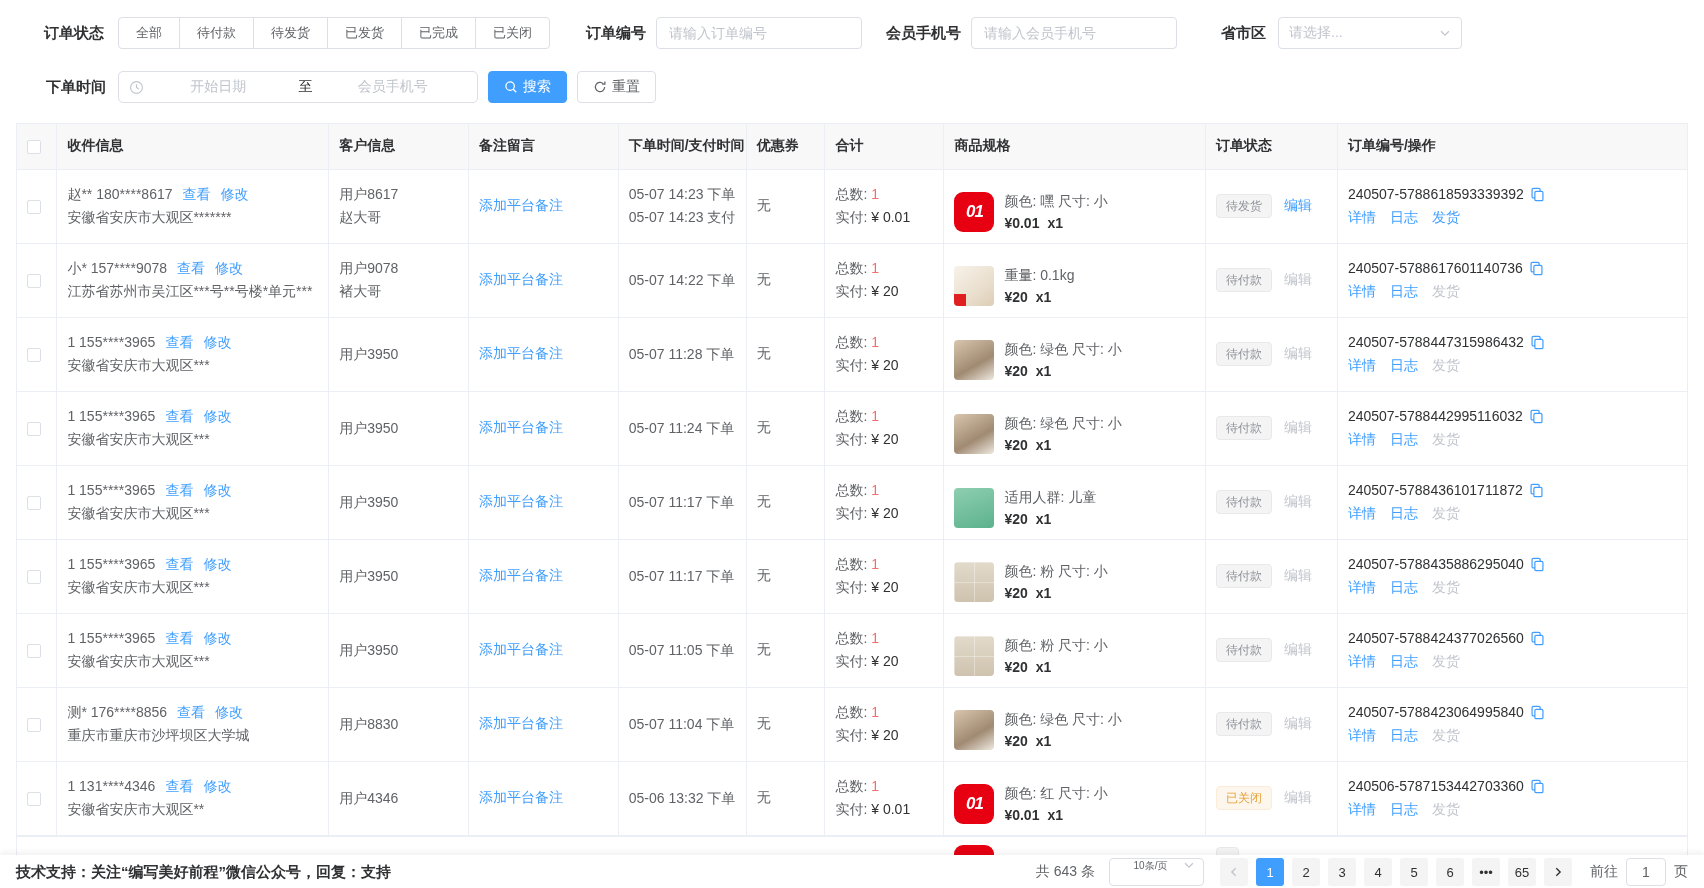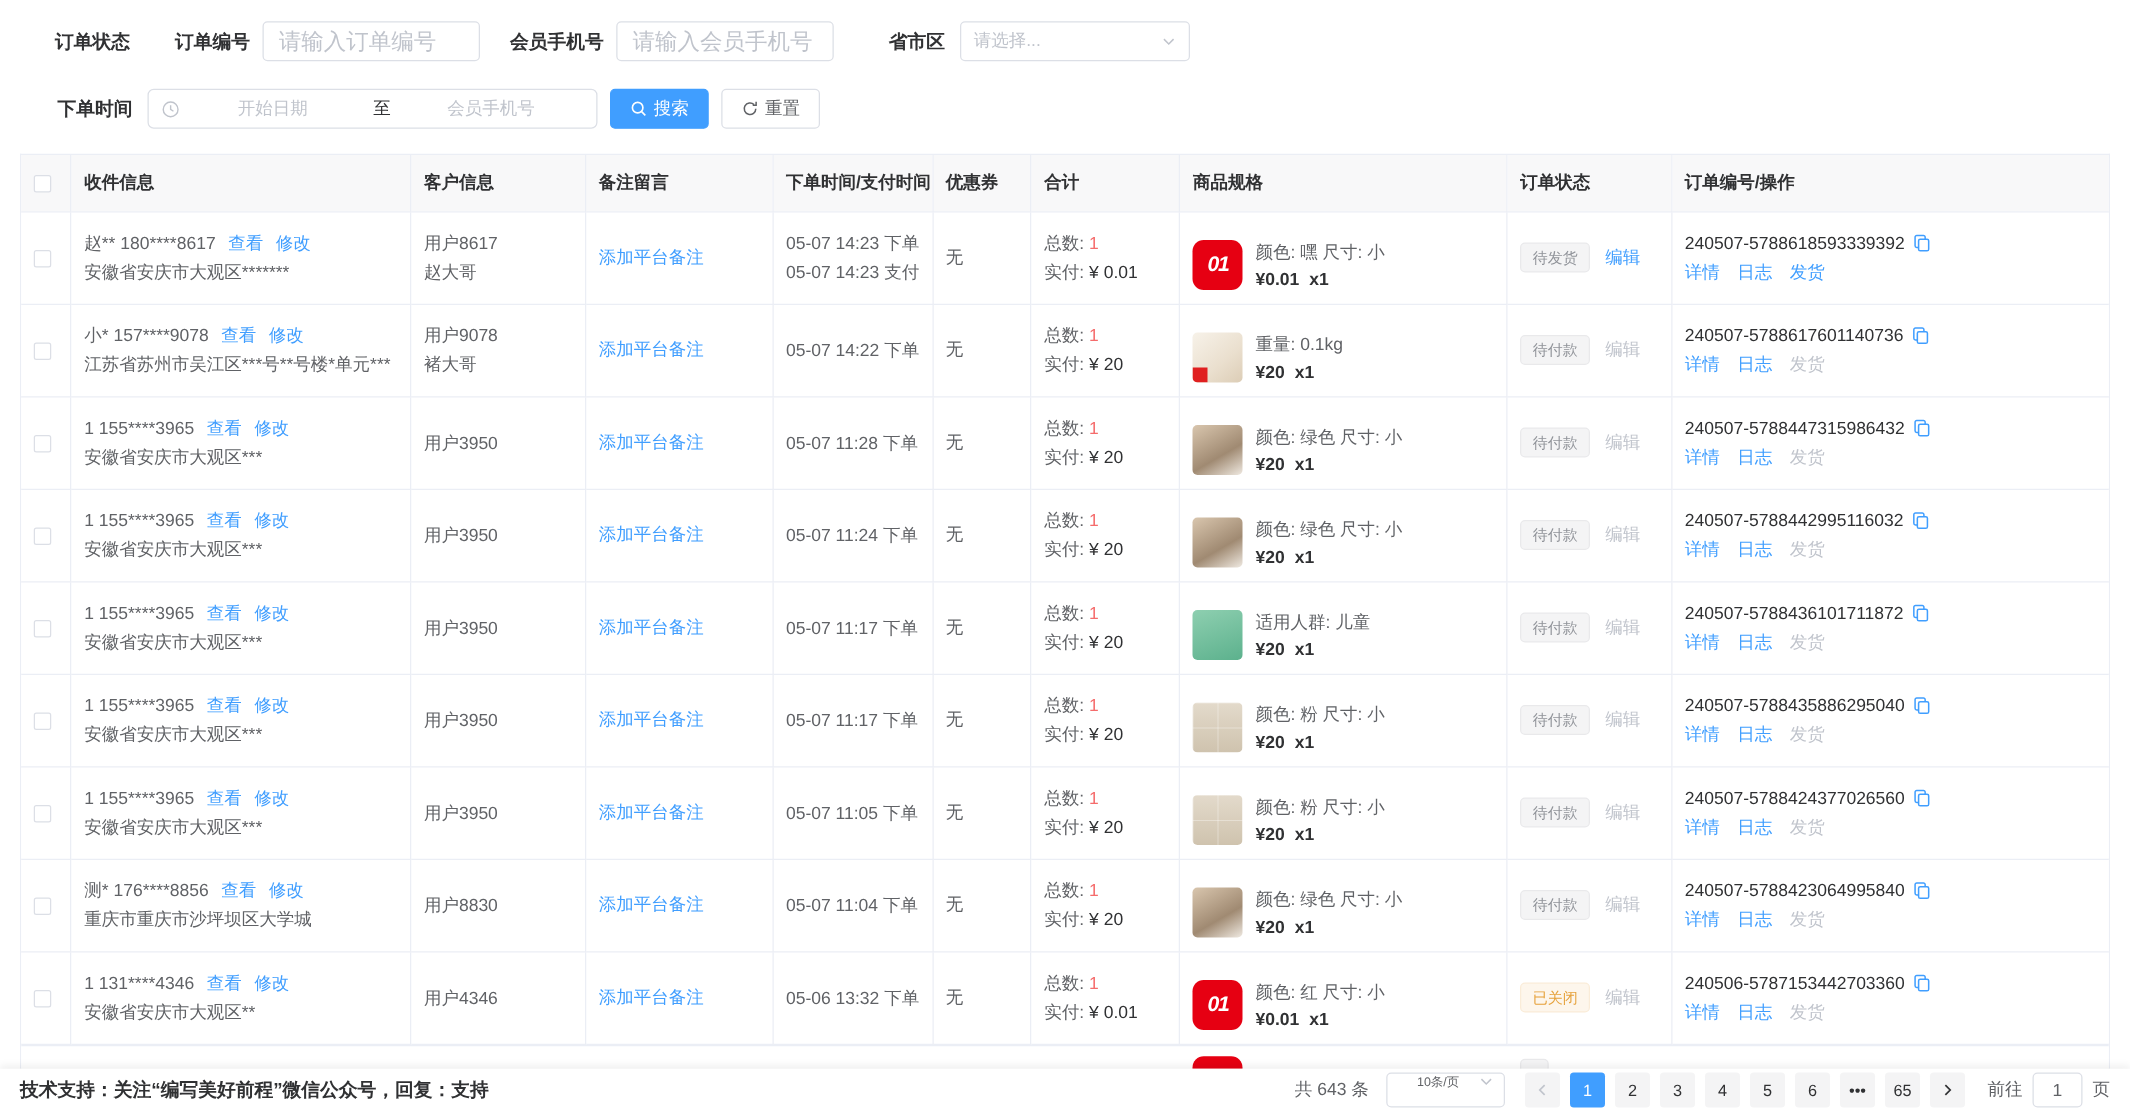--- a/index.html
+++ b/index.html
@@ -8,21 +8,21 @@
   
   .filter-panel { height:123px; padding-top:17px; background:#fff; }
   .filter-row { display:flex; align-items:center; height:32px; }
   .filter-row + .filter-row { margin-top:22px; }
   .flabel { font-weight:bold; color:#303133; font-size:15px; white-space:nowrap; }
   .ml44{margin-left:44px;} .ml46{margin-left:46px;}
   .btn-group { display:flex; margin-left:14px; }
   .sbtn { height:32px; padding:0 17px; background:#fff; border:1px solid #dcdfe6; color:#606266; font-size:13px; cursor:pointer; margin-left:-1px; font-family:inherit; }
   .sbtn:first-child { border-radius:4px 0 0 4px; margin-left:0; }
   .sbtn:last-child { border-radius:0 4px 4px 0; }
-  .txt-input { height:32px; width:174px; border:1px solid #dcdfe6; border-radius:4px; padding:0 12px; font-size:18px; color:#606266; font-family:inherit; }
+  .txt-input { height:32px; width:206px; border:1px solid #dcdfe6; border-radius:4px; padding:0 12px; font-size:14px; color:#606266; font-family:inherit; }
   .txt-input::placeholder { color:#c0c4cc; }
   .sel-box { height:32px; width:184px; border:1px solid #dcdfe6; border-radius:4px; display:flex; align-items:center; padding:0 10px; color:#c0c4cc; cursor:pointer; background:#fff; }
   .sel-box .sel-text { flex:1; }
   .chev { width:12px; height:12px; }
   .range-box { height:32px; width:360px; border:1px solid #dcdfe6; border-radius:5px; display:flex; align-items:center; padding:0 10px; background:#fff; }
   .range-box .ph { flex:1; text-align:center; color:#c0c4cc; }
   .range-box .sep { color:#303133; padding:0 6px; }
   .btn { height:32px; border-radius:4px; display:inline-flex; align-items:center; gap:5px; padding:0 15px; font-size:14px; cursor:pointer; border:1px solid #dcdfe6; background:#fff; color:#606266; font-family:inherit; }
   .btn.primary { background:#409eff; border-color:#409eff; color:#fff; }
   .gap10{margin-left:10px;} .gap12{margin-left:12px;}
@@ -84,20 +84,28 @@
   .goto { display:flex; align-items:center; gap:8px; margin-left:10px; white-space:nowrap; }
   .goto-input { width:40px; height:28px; border:1px solid #dcdfe6; border-radius:4px; text-align:center; font-size:14px; color:#606266; font-family:inherit; }
   svg { display:block; }
 </style>
 </head>
 <body>
 
 <div class="filter-panel">
   <div class="filter-row">
     <span class="flabel ml44">订单状态</span>
+    <div class="btn-group" id="status-group">
+        <button class="sbtn">全部</button>
+        <button class="sbtn">待付款</button>
+        <button class="sbtn">待发货</button>
+        <button class="sbtn">已发货</button>
+        <button class="sbtn">已完成</button>
+        <button class="sbtn">已关闭</button>
+      </div>
     <span class="flabel ml36">订单编号</span>
     <input class="txt-input gap10" placeholder="请输入订单编号" style="">
     <span class="flabel ml24">会员手机号</span>
     <input class="txt-input gap10" placeholder="请输入会员手机号" style="">
     <span class="flabel mlr">省市区</span>
     <div class="sel-box gap12">
       <span class="sel-text">请选择...</span>
       <svg class="chev" viewBox="0 0 14 14">
           <path d="M2.5 5l4.5 4.5L11.5 5" fill="none" stroke="#c0c4cc" stroke-width="1.4"></path>
         </svg>

